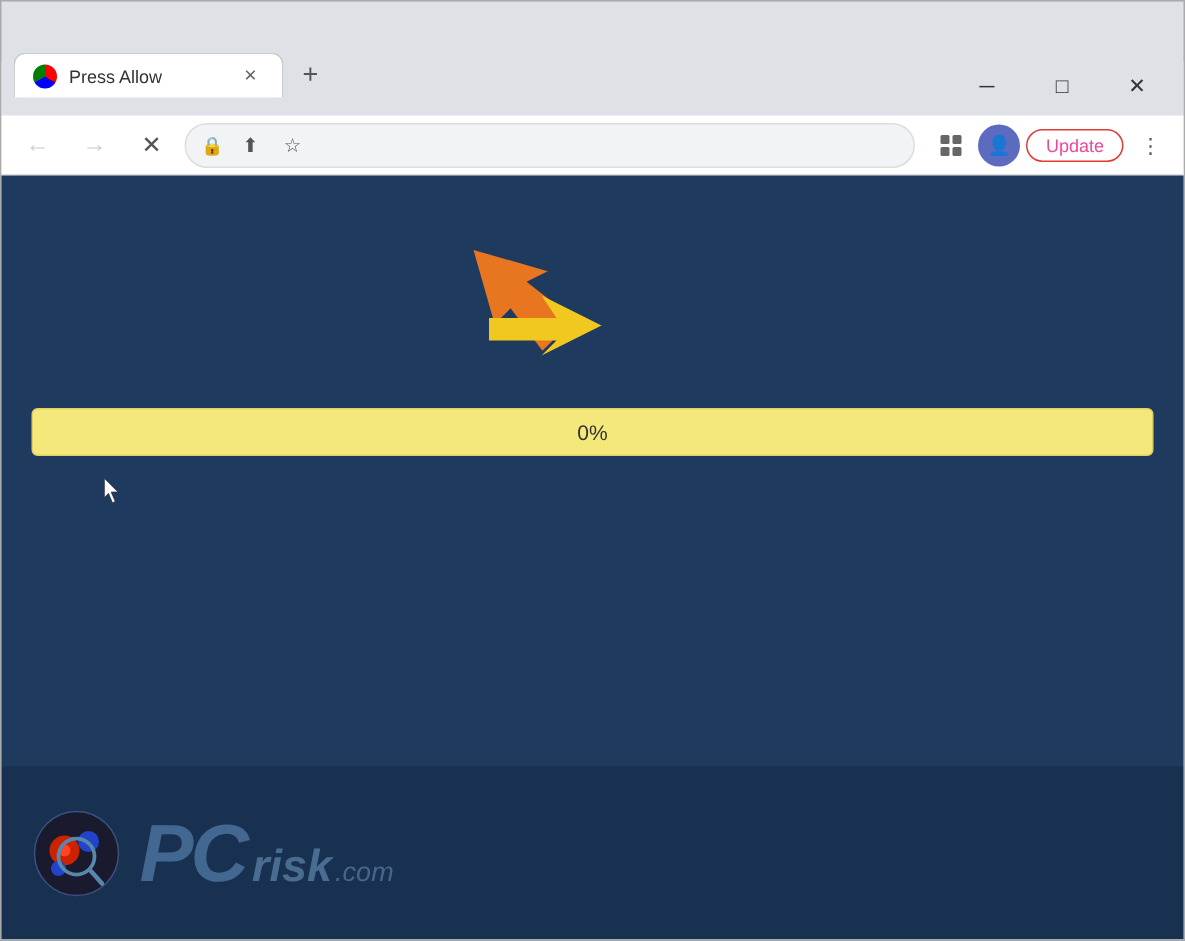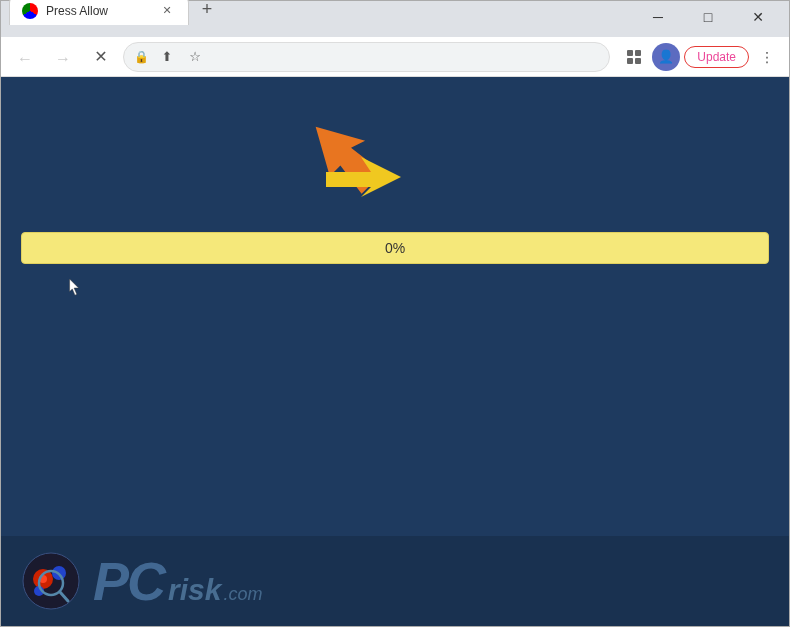--- a/index.html
+++ b/index.html
@@ -16,20 +16,21 @@
     }
 
     
     .title-bar {
       height: 36px;
       background: #dee1e6;
       display: flex;
       align-items: center;
       padding: 12px 8px;
       gap: 6px;
+      margin-top: 40px;
     }
 
     .tab-area {
       display: flex;
       align-items: flex-end;
       flex: 1;
       height: 100%;
       padding-top: 6px;
     }
 
@@ -249,21 +250,21 @@
       font-weight: normal;
       border: 1px solid #e0d060;
     }
 
     
     .logo-area {
       position: absolute;
       bottom: 0;
       left: 0;
       right: 0;
-      height: 90px;
+      height: 115px;
       background: rgba(0,0,0,0.15);
       display: flex;
       align-items: center;
       padding: 0 20px;
       gap: 12px;
     }
 
     .logo-icon {
       width: 60px;
       height: 60px;

